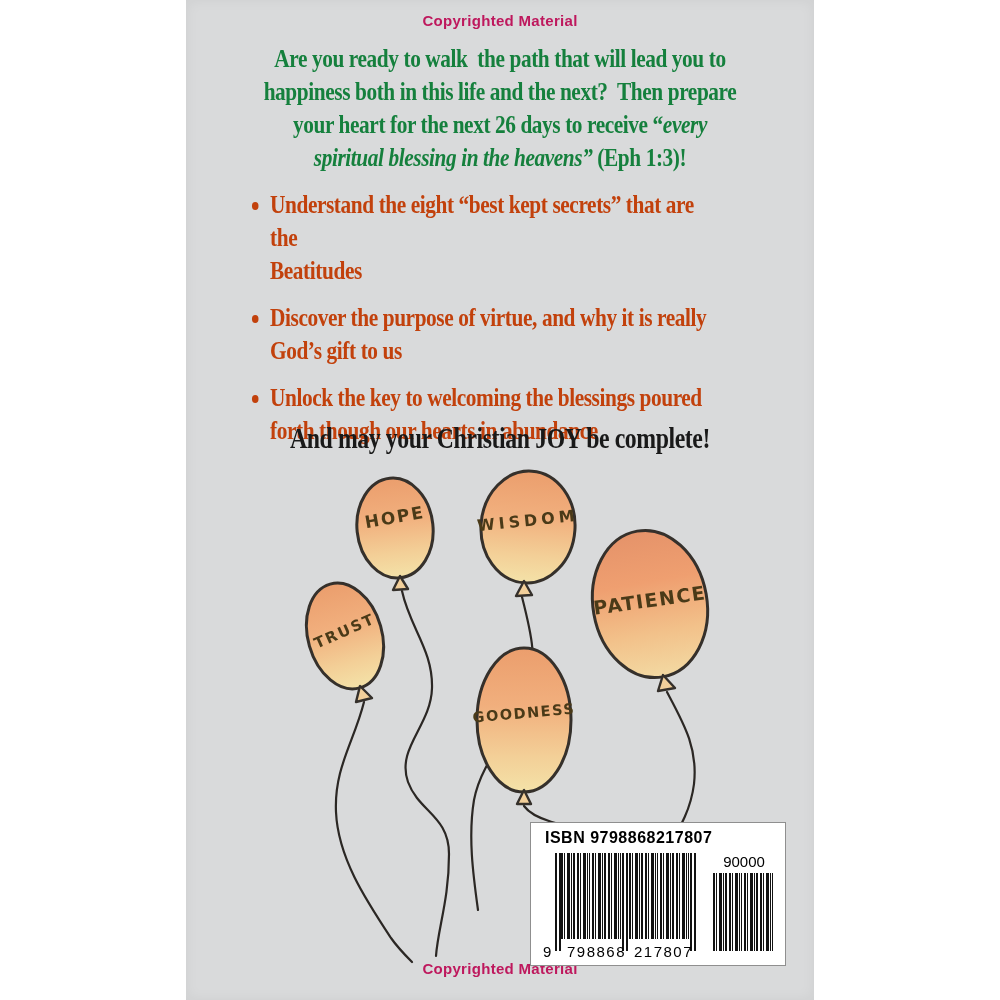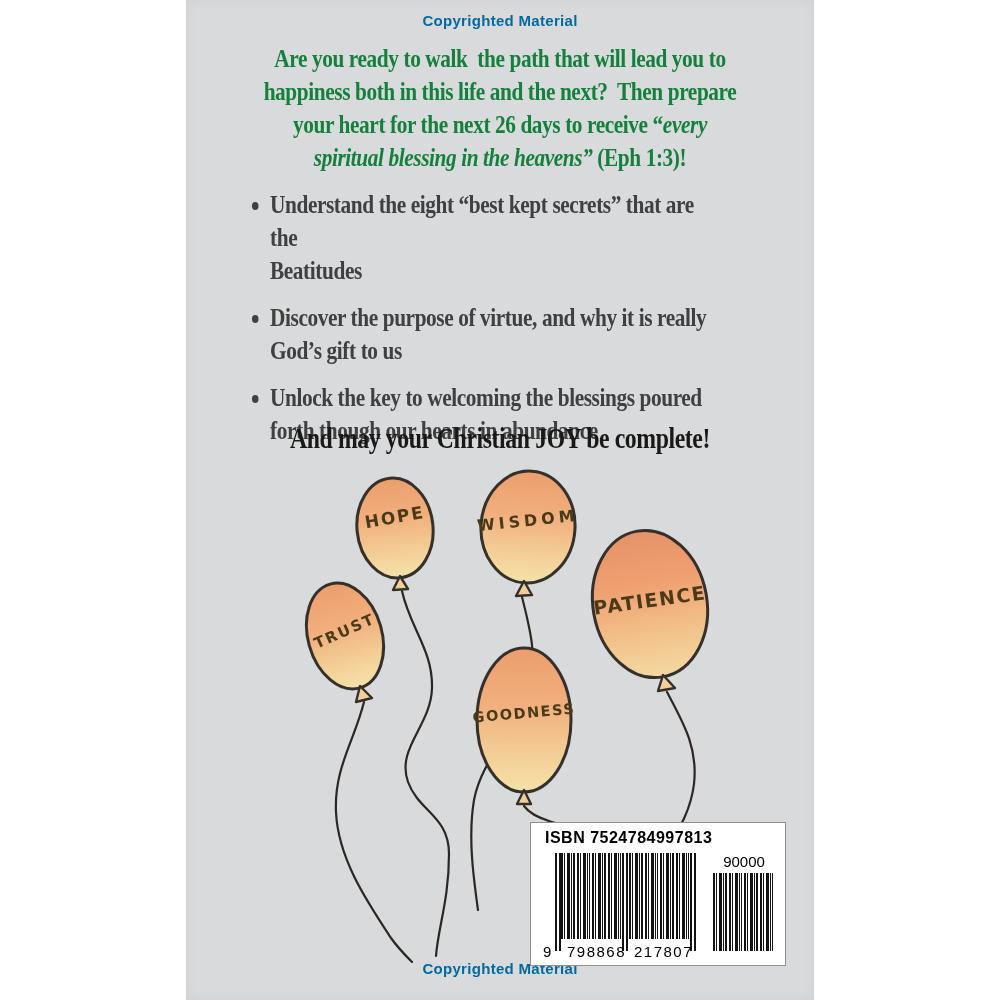--- a/index.html
+++ b/index.html
@@ -7,32 +7,32 @@
     width:1000px;height:1000px;position:relative;background:#ffffff;
     font-family:"Liberation Serif","DejaVu Serif",serif;overflow:hidden;
   }
   .cover{
     position:absolute;left:186px;top:0;width:628px;height:1000px;
     background:#d9dadb;box-shadow:inset 0 0 14px rgba(0,0,0,0.05);
   }
   .watermark{
     position:absolute;left:0;width:100%;text-align:center;
     font-family:"Liberation Sans","DejaVu Sans",sans-serif;
-    font-weight:700;font-size:15px;color:#0369a1;letter-spacing:.3px;
+    font-weight:700;font-size:15px;color:#be185d;letter-spacing:.3px;
   }
   .watermark.top{top:12px;}
   .watermark.bottom{top:960px;z-index:2;}
   .intro{position:absolute;top:42px;left:0;right:0;color:#15803d;}
   .iline{
     text-align:center;font-size:26px;line-height:33px;font-weight:700;
     letter-spacing:-.5px;white-space:pre;transform:scaleX(.82);transform-origin:50% 50%;
   }
   .it{font-style:italic;}
   .bullets{
-    position:absolute;top:188px;left:64px;right:10px;margin:0;padding:0 0 0 20px;color:#404040;
+    position:absolute;top:188px;left:64px;right:10px;margin:0;padding:0 0 0 20px;color:#c2410c;
   }
   .bullets li{
     font-size:26px;line-height:33px;font-weight:700;letter-spacing:-.5px;
     transform:scaleX(.82);transform-origin:0 50%;margin:0 0 14px 0;
   }
   .bullets li span{white-space:pre-line;}
   .closing{
     position:absolute;top:422px;left:0;right:0;text-align:center;color:#191919;
     font-size:29px;font-weight:700;letter-spacing:-.5px;white-space:pre;
     transform:scaleX(.82);transform-origin:50% 50%;
@@ -133,21 +133,21 @@
     </g>
 
     <g>
       <ellipse cx="338" cy="720" rx="47" ry="72" fill="url(#gOrange)"></ellipse>
       <path class="knot" d="M338,790 L331,804 L345,804 Z"></path>
       <text x="338" y="718" font-size="14.5" letter-spacing="1.5" transform="rotate(-5 338 714)">GOODNESS</text>
     </g>
   </svg>
 
   <div class="barcode">
-    <div class="isbn">ISBN 7524784997813</div>
+    <div class="isbn">ISBN 9798868217807</div>
 
     <svg class="ean" width="158" height="108" viewBox="0 0 158 108">
       <g>
           <rect x="18" y="0" width="2" height="86"></rect>
           <rect x="21" y="0" width="1" height="86"></rect>
           <rect x="24" y="0" width="3" height="86"></rect>
           <rect x="28" y="0" width="1" height="86"></rect>
           <rect x="30" y="0" width="2" height="86"></rect>
           <rect x="34" y="0" width="2" height="86"></rect>
           <rect x="37" y="0" width="1" height="86"></rect>

